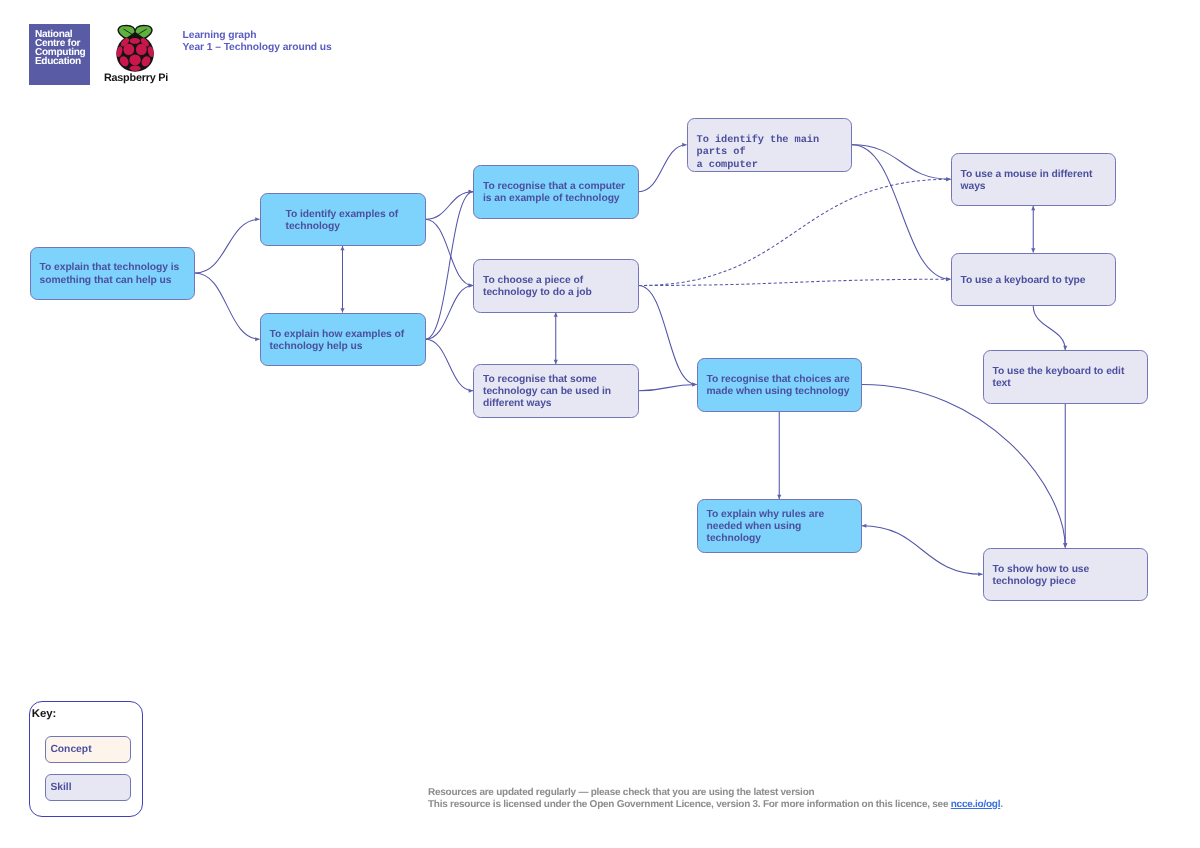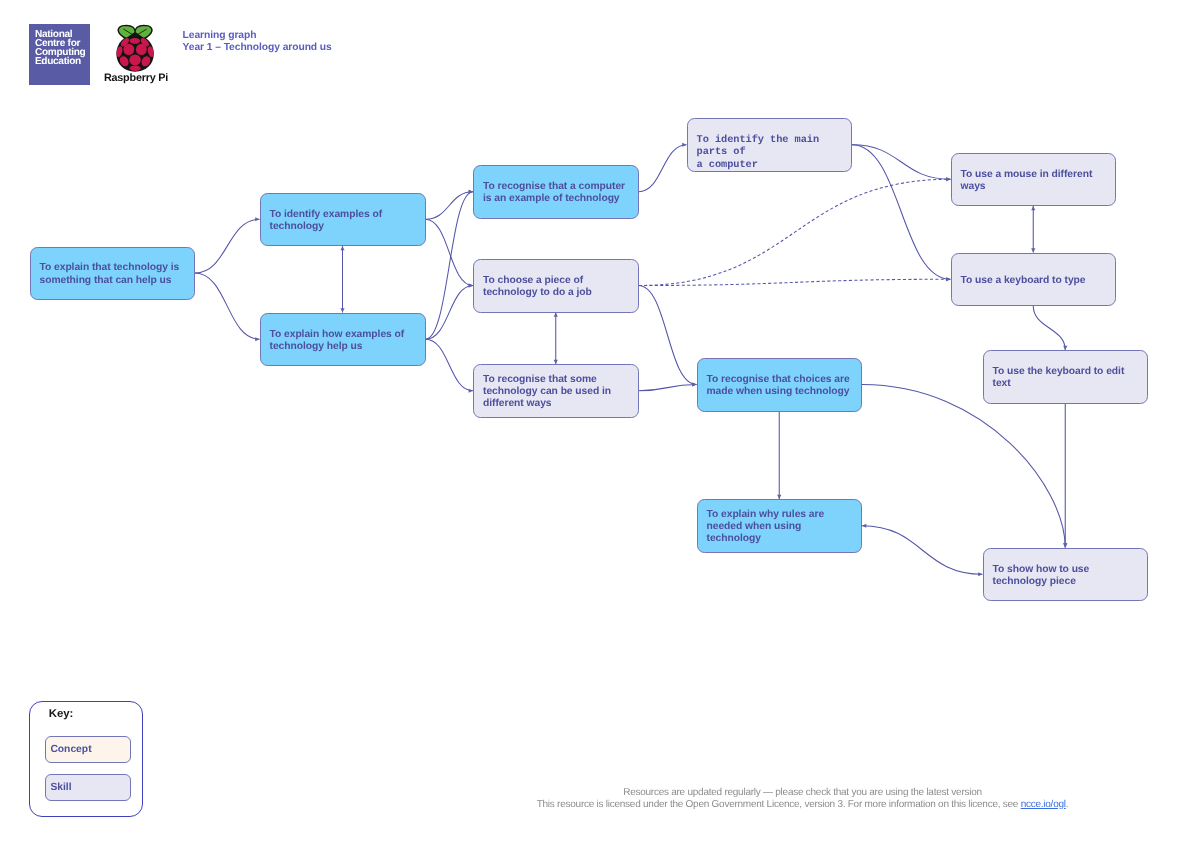--- a/index.html
+++ b/index.html
@@ -31,33 +31,33 @@
   .node.concept{background:#7dd3fc;}
   .node.skill{background:#e7e7f3;}
   .node .lbl{position:absolute;left:9px;top:0;right:7px;
         color:#4c4f9e;font-size:10.3px;line-height:12.2px;font-weight:bold;
         letter-spacing:-0.05px;}
 
   
   #key-box{position:absolute;left:28.7px;top:700.8px;width:114px;height:116.5px;
         box-sizing:border-box;border:1.6px solid #4040bd;border-radius:13px;
         background:#ffffff;}
-  #key-title{position:absolute;left:19px;top:6.4px;font-size:11.4px;font-weight:bold;
+  #key-title{position:absolute;left:2px;top:6.4px;font-size:11.4px;font-weight:bold;
         color:#161616;line-height:12px;text-align:right;}
   .key-chip{position:absolute;left:15.8px;width:86px;height:27px;box-sizing:border-box;
         border:1px solid #7376b6;border-radius:6px;}
   .key-chip span{position:absolute;left:3.9px;top:7.0px;font-size:10.3px;font-weight:bold;
         color:#4c4f9e;line-height:11px;}
   #key-concept{top:33.8px;background:#fdf4ec;}
   #key-skill{top:72.4px;background:#e7e7f3;}
 
   
-  #footer{position:absolute;left:452px;top:786.8px;width:701px;text-align:center;
+  #footer{position:absolute;left:428px;top:786.8px;width:701px;text-align:left;
         color:#8d8d8d;font-size:10.0px;line-height:12.2px;
-        font-family:"Liberation Sans",sans-serif;letter-spacing:-0.25px;}
+        font-family:"Liberation Sans",sans-serif;letter-spacing:-0.25px;font-weight:bold;}
   #footer a{color:#3b6ee0;text-decoration:underline;}
 </style>
 </head>
 <body>
 
 <div id="stage">
 
   <div id="header">
     <div id="ncce-logo">
       <div id="ncce-logo-text">
@@ -137,21 +137,21 @@
       </g>
   </svg>
   <div id="graph-nodes">
       <div class="node concept" style="left: 29.5px; top: 246.5px; width: 165.5px; height: 53px;">
         <div class="lbl" style="top: 14.9px;">
           <div class="ln">To explain that technology is</div>
           <div class="ln">something that can help us</div>
         </div>
       </div>
       <div class="node concept" style="left: 259.5px; top: 192.5px; width: 166px; height: 53.5px;">
-        <div class="lbl" style="top: 15.15px;">
+        <div class="lbl" style="top: 15.15px; margin-left: 16px;">
           <div class="ln">To identify examples of</div>
           <div class="ln">technology</div>
         </div>
       </div>
       <div class="node concept" style="left: 259.5px; top: 312.5px; width: 166px; height: 53.5px;">
         <div class="lbl" style="top: 15.15px;">
           <div class="ln">To explain how examples of</div>
           <div class="ln">technology help us</div>
         </div>
       </div>

